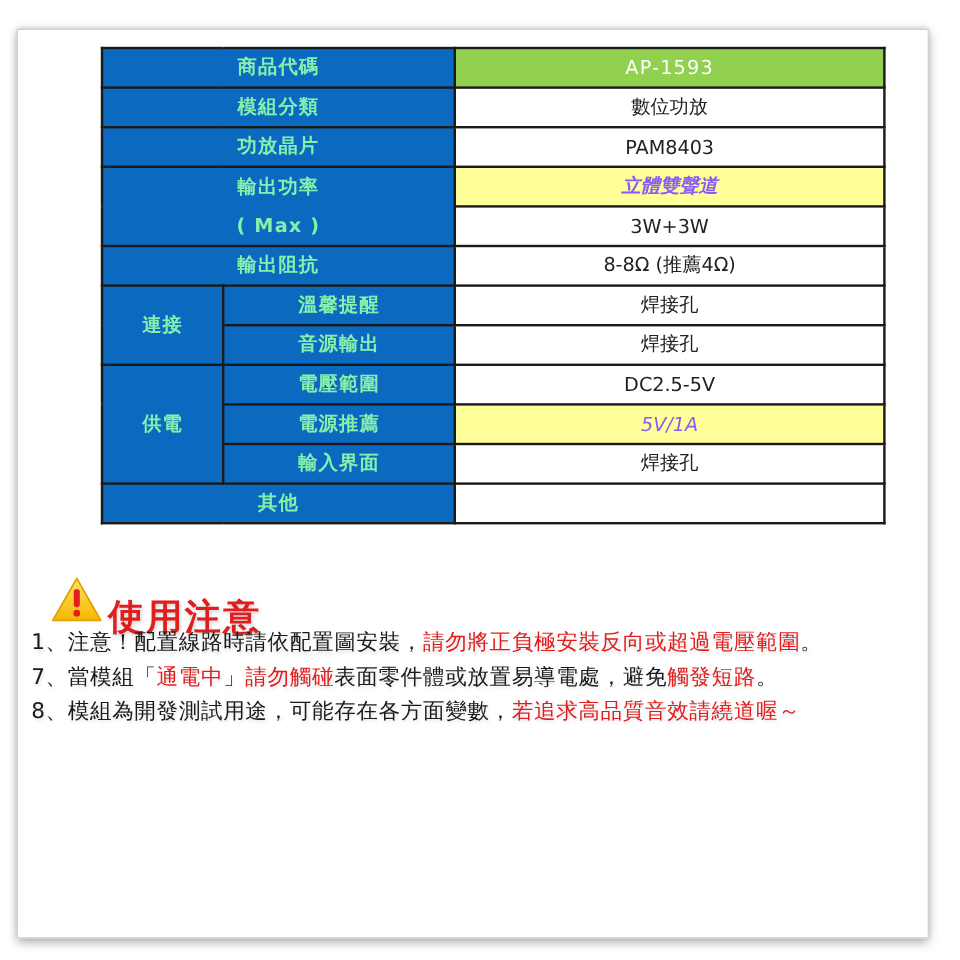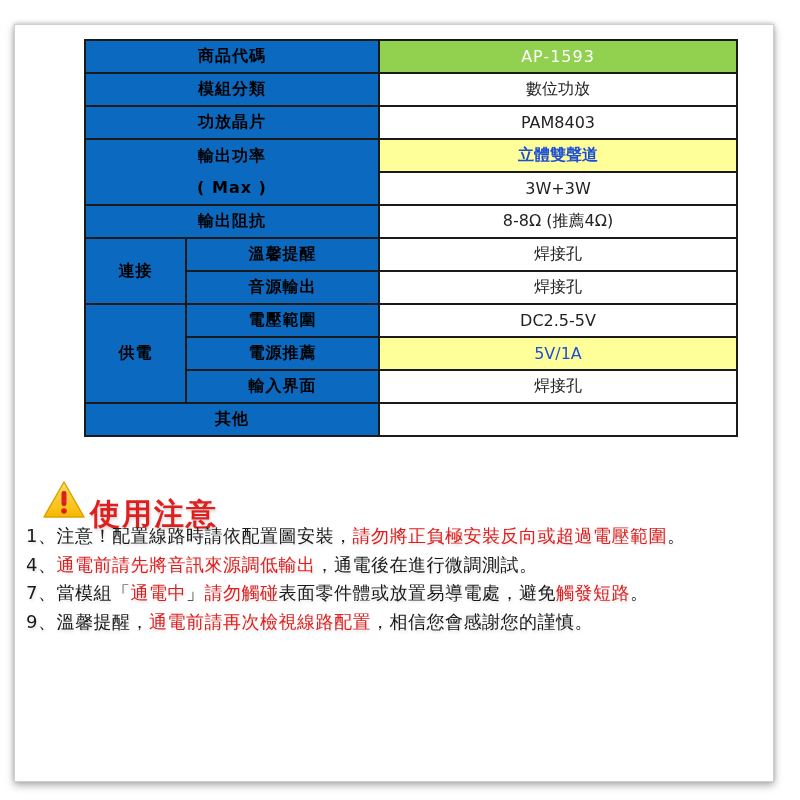--- a/index.html
+++ b/index.html
@@ -13,24 +13,24 @@
     table.spec {
       position: absolute; left: 84px; top: 39px;
       border-collapse: collapse; table-layout: fixed;
       width: 652px;
     }
     table.spec td {
       border: 2px solid #1a1a1a;
       height: 31px; padding: 0; text-align: center; vertical-align: middle;
       font-size: 16px;
     }
-    td.h { background: #0b6ac0; color: #000000; font-weight: bold; letter-spacing: 1px; margin-left: 36px; }
+    td.h { background: #0b6ac0; color: #86efac; font-weight: bold; letter-spacing: 1px; margin-left: 36px; }
     td.v { background: #ffffff; color: #222222; border-radius: 12px; }
     td.green { background: #92d050; color: #ffffff; font-size: 17px; letter-spacing: 1px; margin-left: 12px; }
-    td.yellow { background: #ffff99; color: #1d4ed8; }
+    td.yellow { background: #ffff99; color: #8b5cf6; font-style: italic; }
     td.bold { font-weight: bold; }
     .notes { position: absolute; left: 26px; top: 478px; width: 740px; }
     .title { display: flex; align-items: center; height: 44px; margin-left: 16px; }
     .warn { width: 44px; height: 40px; position: relative; }
     .title-text { color: #e01e1e; font-size: 30px; font-weight: bold; margin-left: 4px; letter-spacing: 2px; text-shadow: 1px 2px 3px rgba(0,0,0,0.18); margin-top: 28px; }
     .note { height: 28.5px; line-height: 28.5px; font-size: 18px; color: #1a1a1a; white-space: nowrap; text-shadow: 1px 2px 3px rgba(0,0,0,0.12); letter-spacing: 0.5px; }
     .note .red { color: #e01e1e; }
   </style>
 </head>
 <body>
@@ -111,17 +111,16 @@
         </defs>
         <path d="M22 2 L42 37 L2 37 Z" fill="url(#tri)" stroke="#e0a000" stroke-width="1.5" stroke-linejoin="round"></path>
         <rect x="19.5" y="11" width="5" height="15" rx="2" fill="#e01e1e"></rect>
         <circle cx="22" cy="31" r="2.8" fill="#e01e1e"></circle>
       </svg>
     </span>
     <span class="title-text">使用注意</span>
   </div>
   <div id="note-list">
       <div class="note"><span>1、</span><span>注意！配置線路時請依配置圖安裝，</span><span class="red">請勿將正負極安裝反向或超過電壓範圍</span><span>。</span></div>
-      <div class="note"><span>4、</span><span class="red">通電前請先將音訊來源調低輸出</span><span>，通電後在進行微調測試。</span></div>
       <div class="note"><span>7、</span><span>當模組「</span><span class="red">通電中</span><span>」</span><span class="red">請勿觸碰</span><span>表面零件體或放置易導電處，避免</span><span class="red">觸發短路</span><span>。</span></div>
-      <div class="note"><span>9、</span><span>溫馨提醒，</span><span class="red">通電前請再次檢視線路配置</span><span>，相信您會感謝您的謹慎。</span></div>
+      <div class="note"><span>8、</span><span>模組為開發測試用途，可能存在各方面變數，</span><span class="red">若追求高品質音效請繞道喔～</span></div>
     </div>
 </div>
 
 </body></html>

